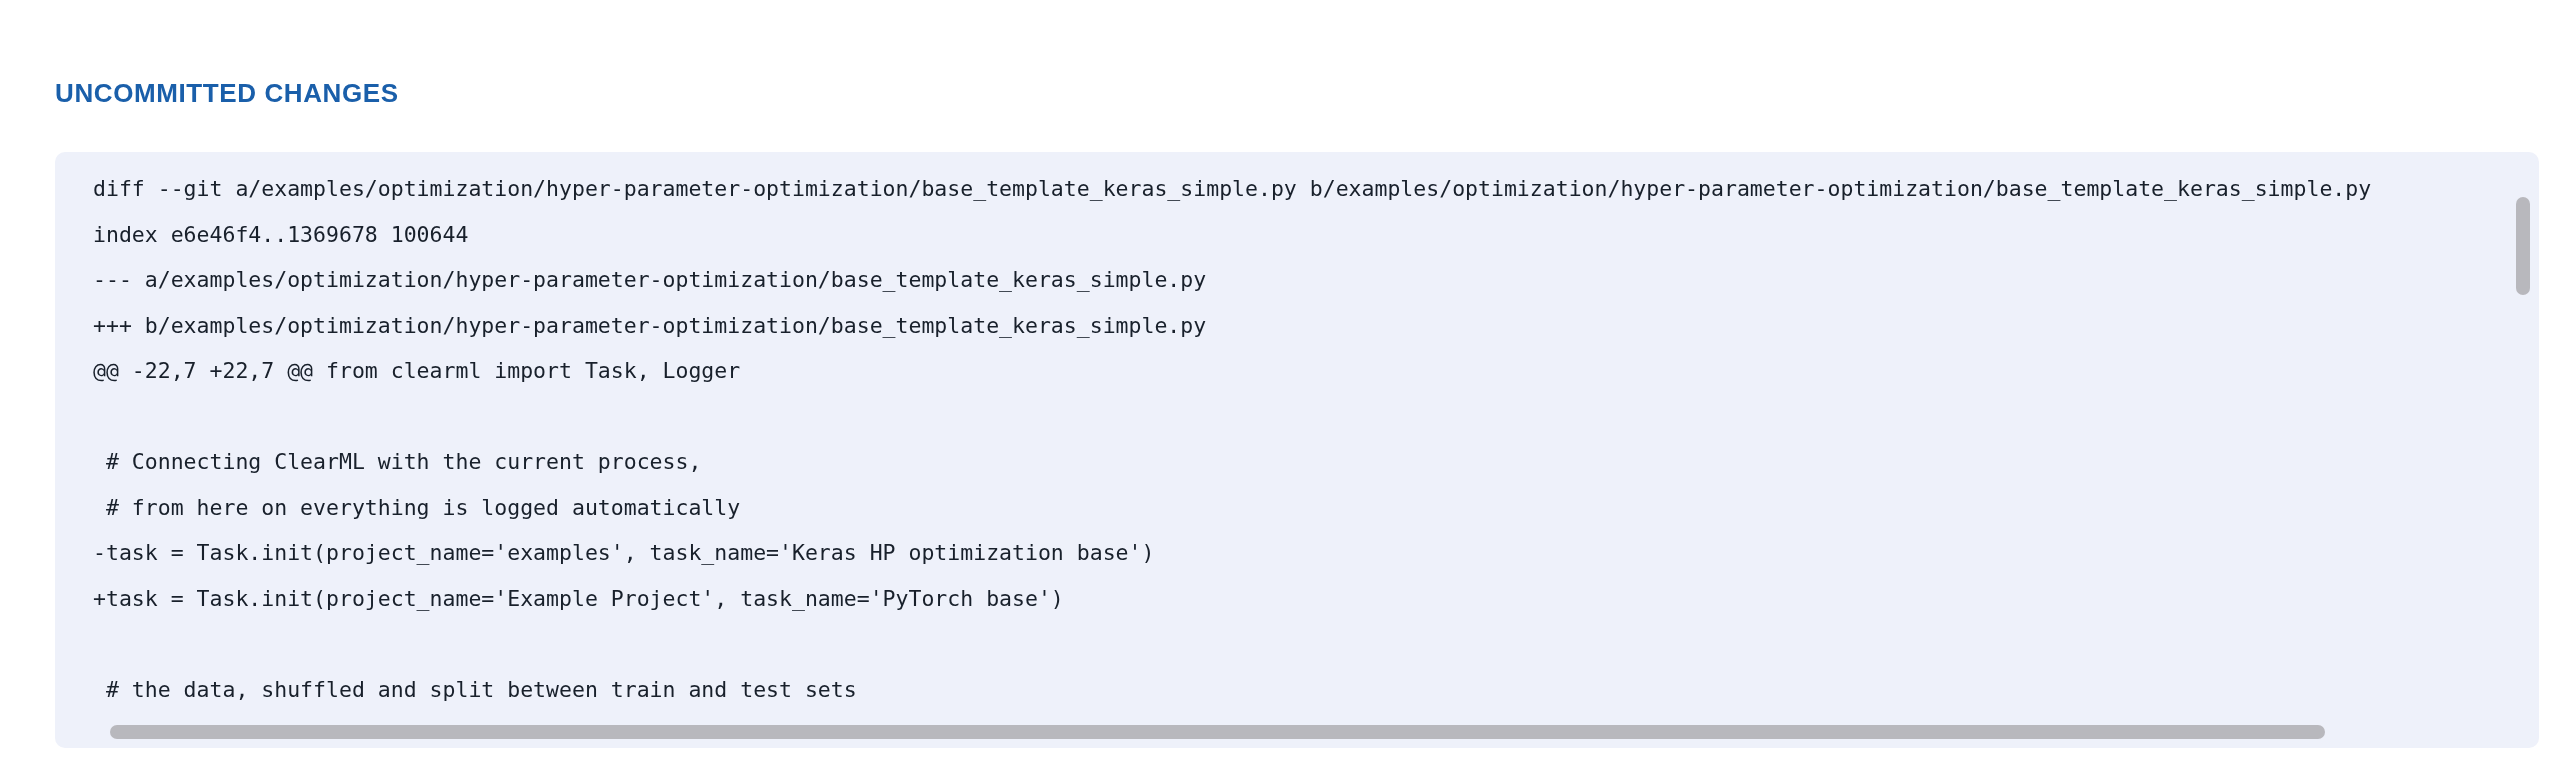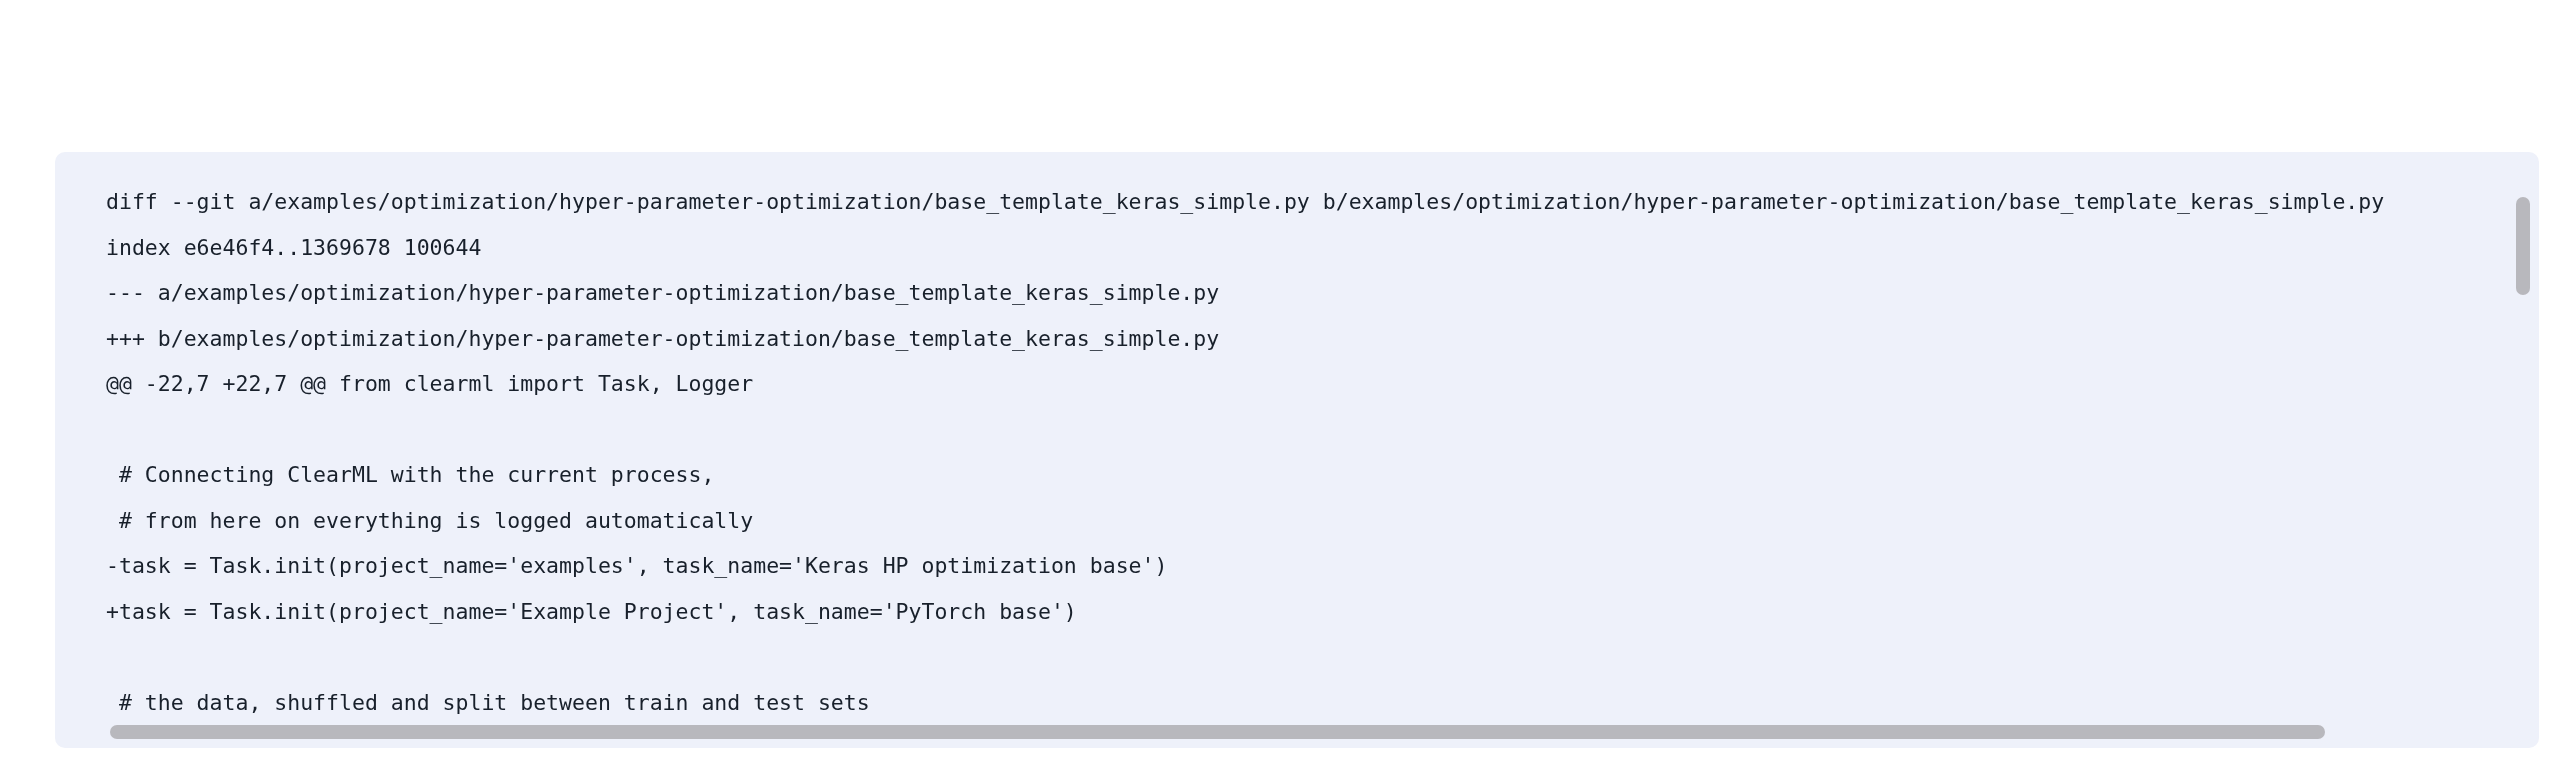--- a/index.html
+++ b/index.html
@@ -56,21 +56,21 @@
     width: 2484px;
     height: 596px;
     overflow: hidden;
   }
 
   .diff-code {
     position: absolute;
     left: 0;
     top: 14px;
     padding: 0 0 0 38px;
-    margin: 13px;
+    margin: 0;
     font-family: "DejaVu Sans Mono", "Liberation Mono", monospace;
     font-size: 21.5px;
     line-height: 45.5px;
     color: #18202b;
     white-space: pre;
     letter-spacing: 0px;
   }
   .diff-code .line {
     display: block;
     height: 45.5px;
@@ -112,20 +112,21 @@
     width: 2215px;
     background: #b8b8bd;
     border-radius: 7px;
   }
 </style>
 </head>
 <body>
 
 <div class="page">
 
+  <div class="section-title">UNCOMMITTED CHANGES</div>
 
   <div class="diff-panel">
 
     <div class="diff-scroll-area">
       <pre class="diff-code"><span class="line">diff --git a/examples/optimization/hyper-parameter-optimization/base_template_keras_simple.py b/examples/optimization/hyper-parameter-optimization/base_template_keras_simple.py</span><span class="line">index e6e46f4..1369678 100644</span><span class="line">--- a/examples/optimization/hyper-parameter-optimization/base_template_keras_simple.py</span><span class="line">+++ b/examples/optimization/hyper-parameter-optimization/base_template_keras_simple.py</span><span class="line">@@ -22,7 +22,7 @@ from clearml import Task, Logger</span><span class="line"></span><span class="line"> # Connecting ClearML with the current process,</span><span class="line"> # from here on everything is logged automatically</span><span class="line">-task = Task.init(project_name='examples', task_name='Keras HP optimization base')</span><span class="line">+task = Task.init(project_name='Example Project', task_name='PyTorch base')</span><span class="line"></span><span class="line"> # the data, shuffled and split between train and test sets</span></pre>
     </div>
 
     <div class="vscrollbar-track">
       <div class="vscrollbar-thumb"></div>
     </div>

